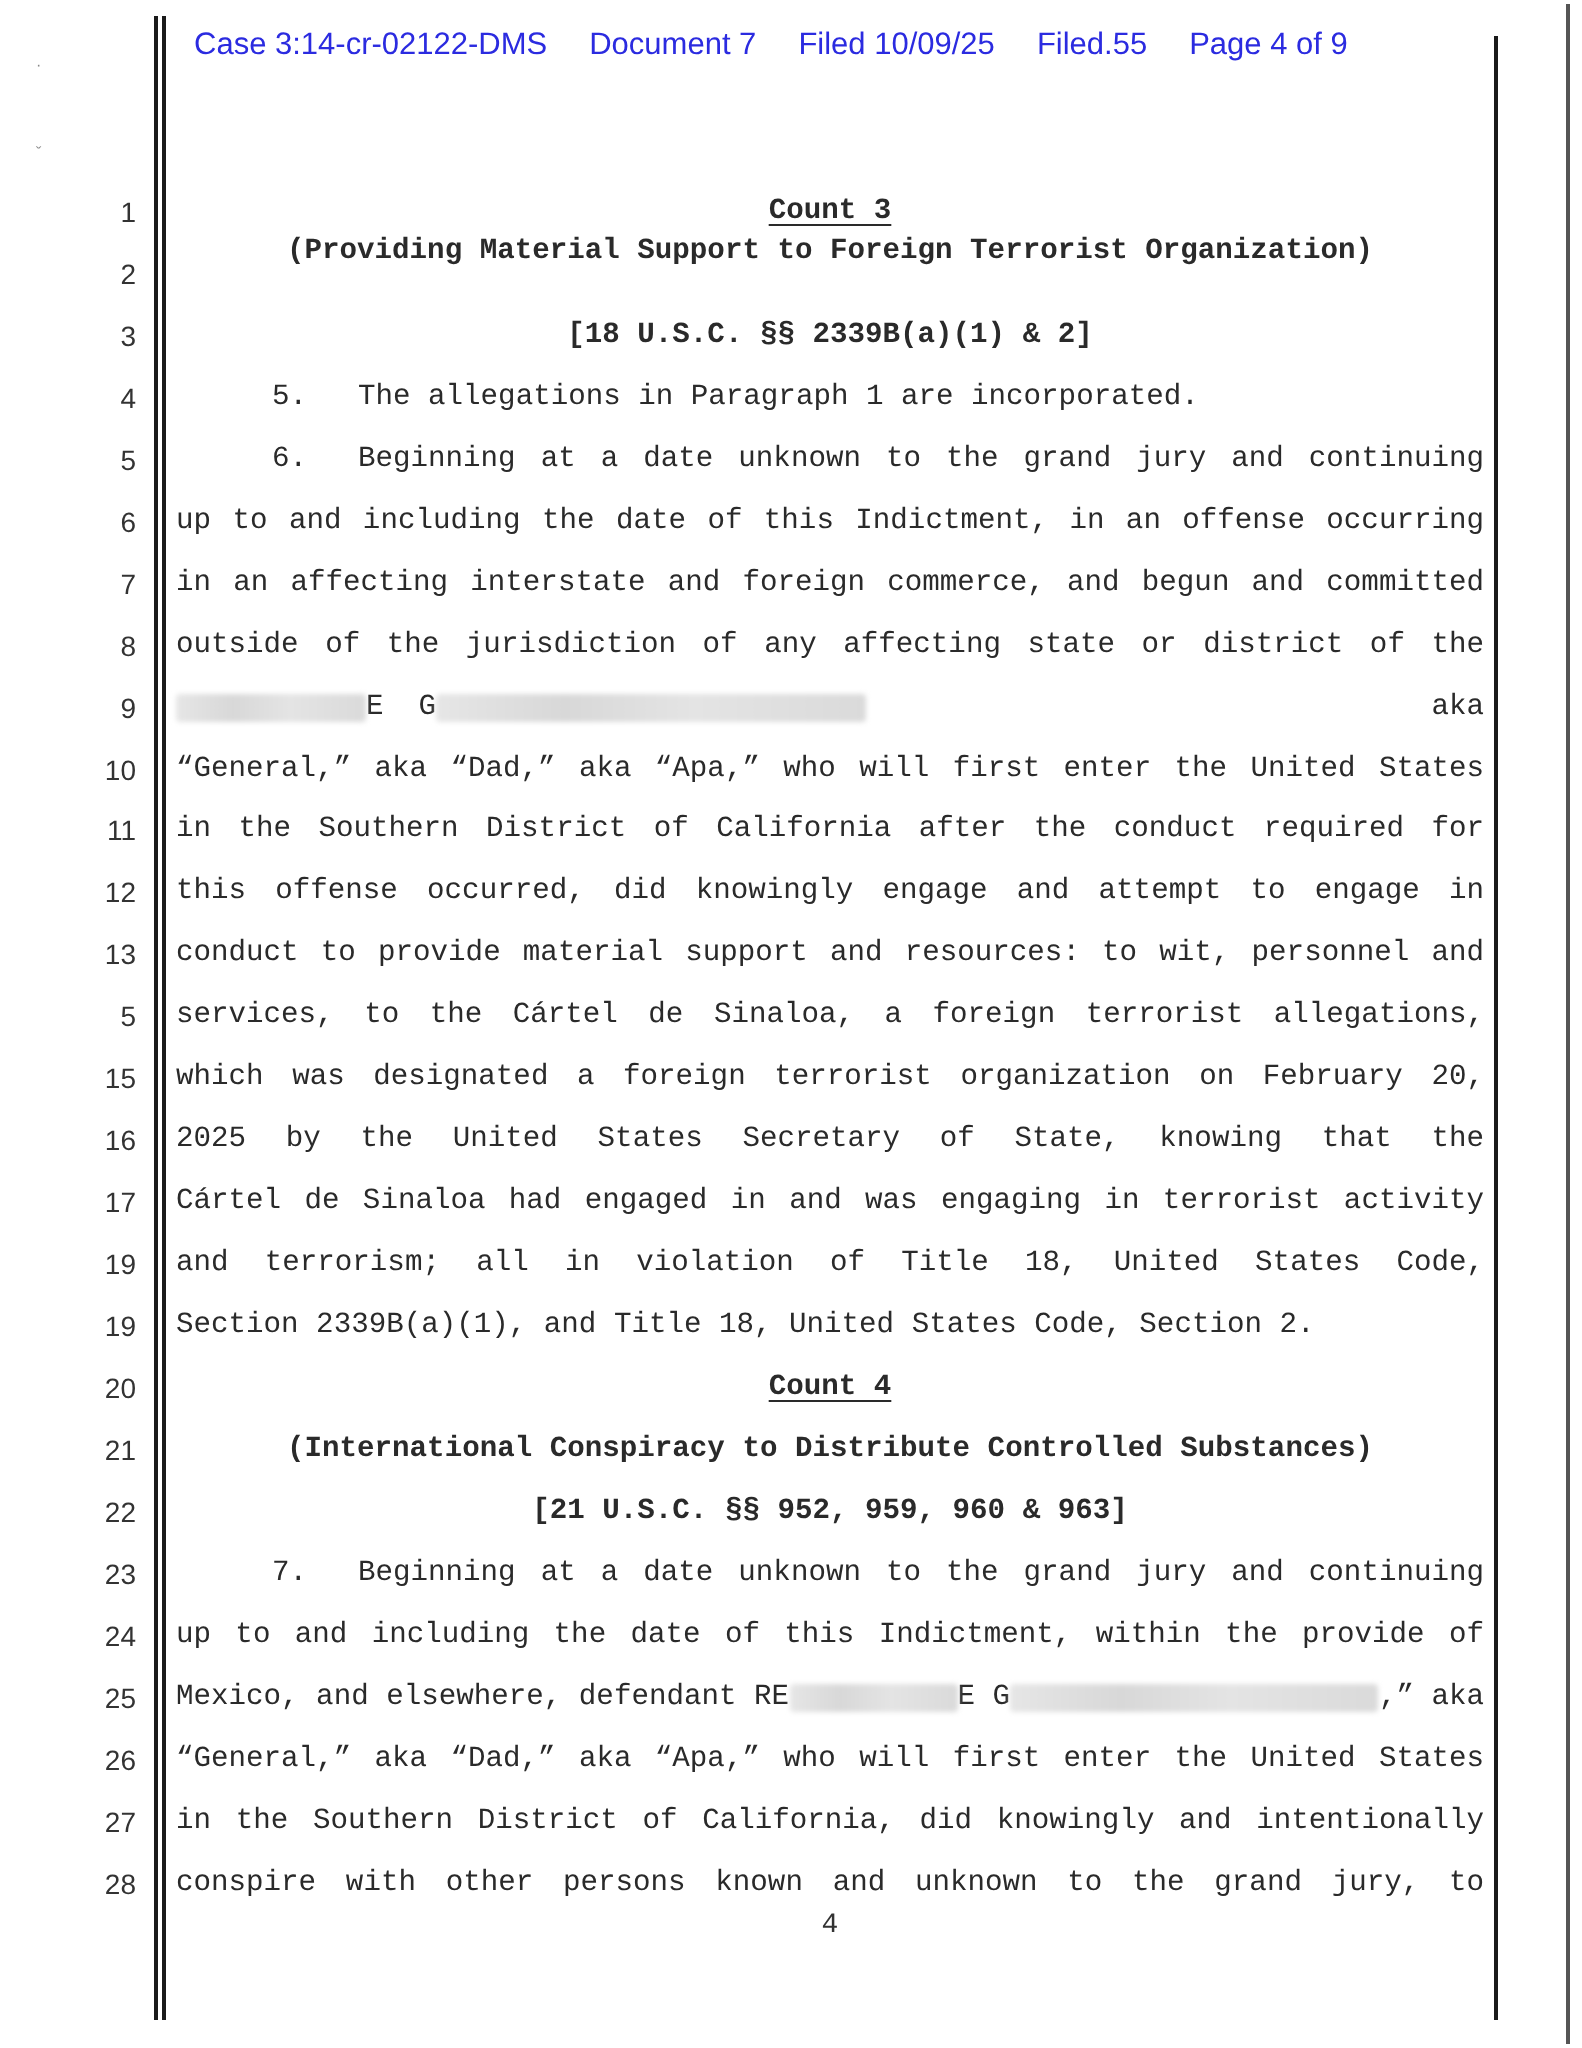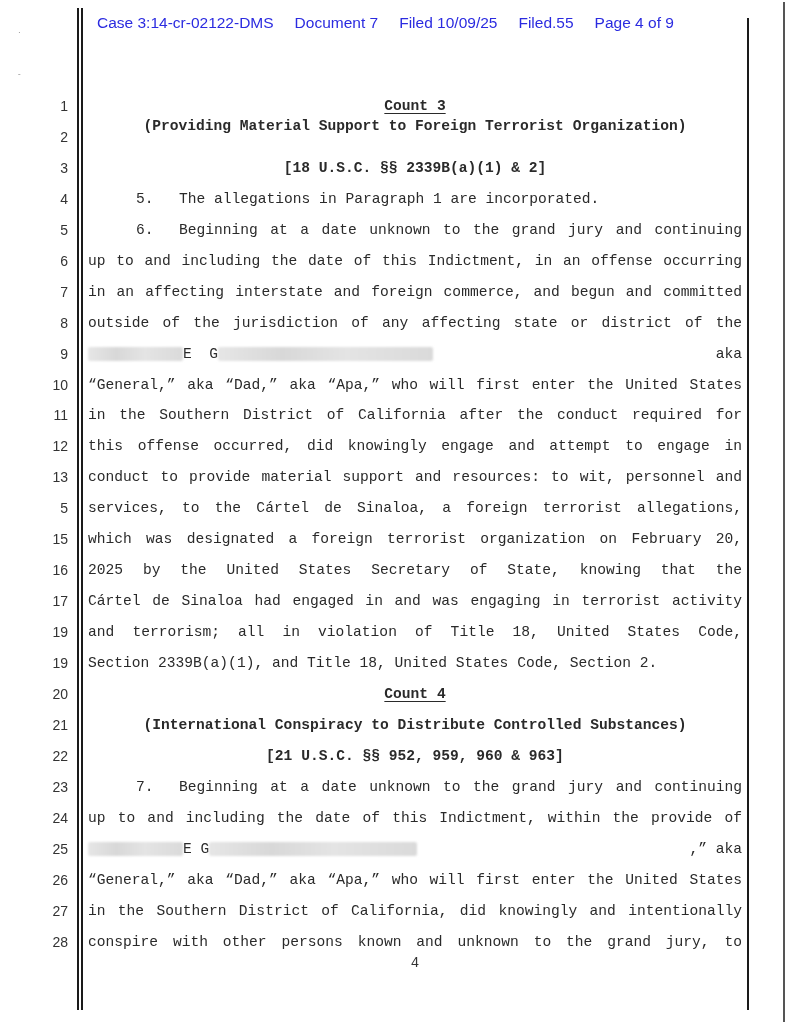--- a/index.html
+++ b/index.html
@@ -191,20 +191,21 @@
 
 <div class="text-line center title" style="top:684px">Count 4</div>
 <div class="text-line center" style="top:715px">(International Conspiracy to Distribute Controlled Substances)</div>
 <div class="text-line center" style="top:746px">[21 U.S.C. §§ 952, 959, 960 &amp; 963]</div>
 
 <div class="text-line justify" style="top:777px">
   <span class="indent"></span><span class="para-num">7.</span><span>Beginning at a date unknown to the grand jury and continuing</span>
 </div>
 <div class="text-line justify" style="top:808px">up to and including the date of this Indictment, within the provide of</div>
 <div class="text-line" style="top:839px; display:flex; align-items:center;">
+  <span style="white-space:pre;">Mexico, and elsewhere, defendant RE</span>
   <span class="redact" style="width:95px;"></span>
   <span style="white-space:pre;">E G</span>
   <span class="redact" style="width:208px;"></span>
   <span style="flex:1"></span>
   <span style="white-space:pre;">,” aka</span>
 </div>
 <div class="text-line justify" style="top:870px">“General,” aka “Dad,” aka “Apa,” who will first enter the United States</div>
 <div class="text-line justify" style="top:901px">in the Southern District of California, did knowingly and intentionally</div>
 <div class="text-line justify" style="top:932px">conspire with other persons known and unknown to the grand jury, to</div>
 

